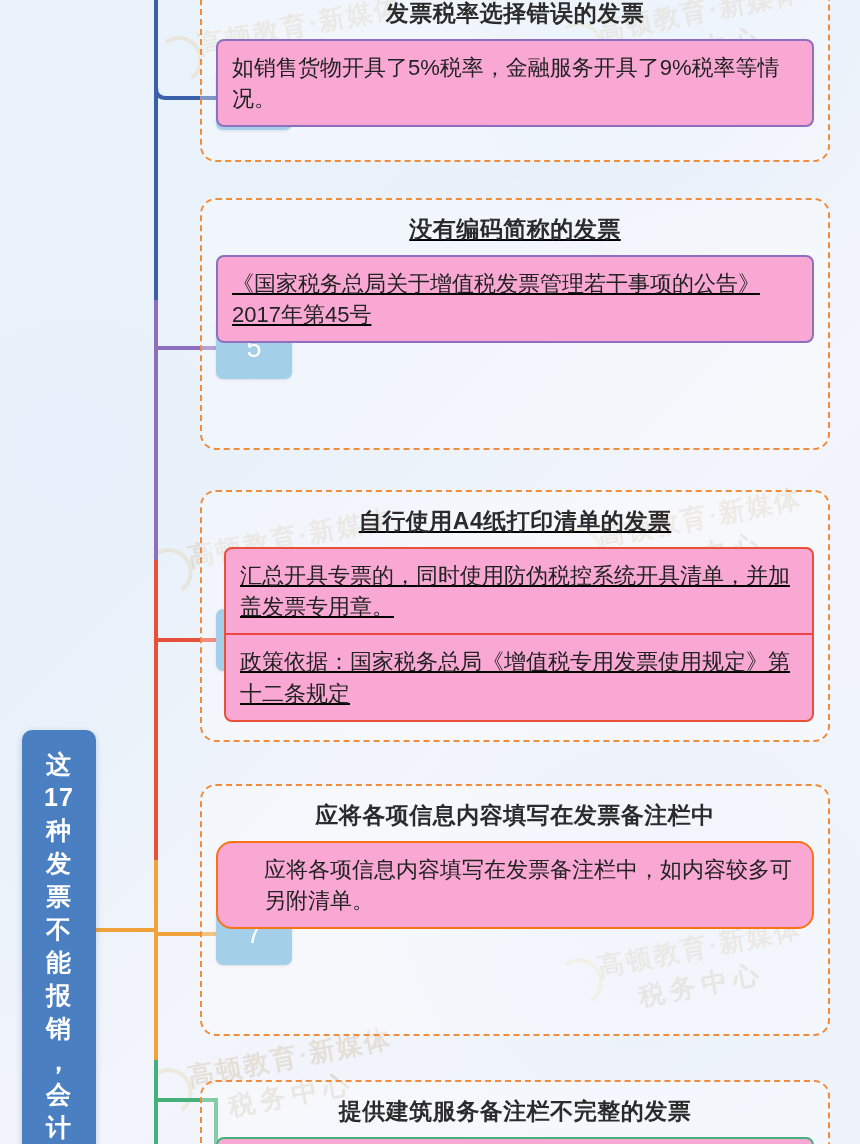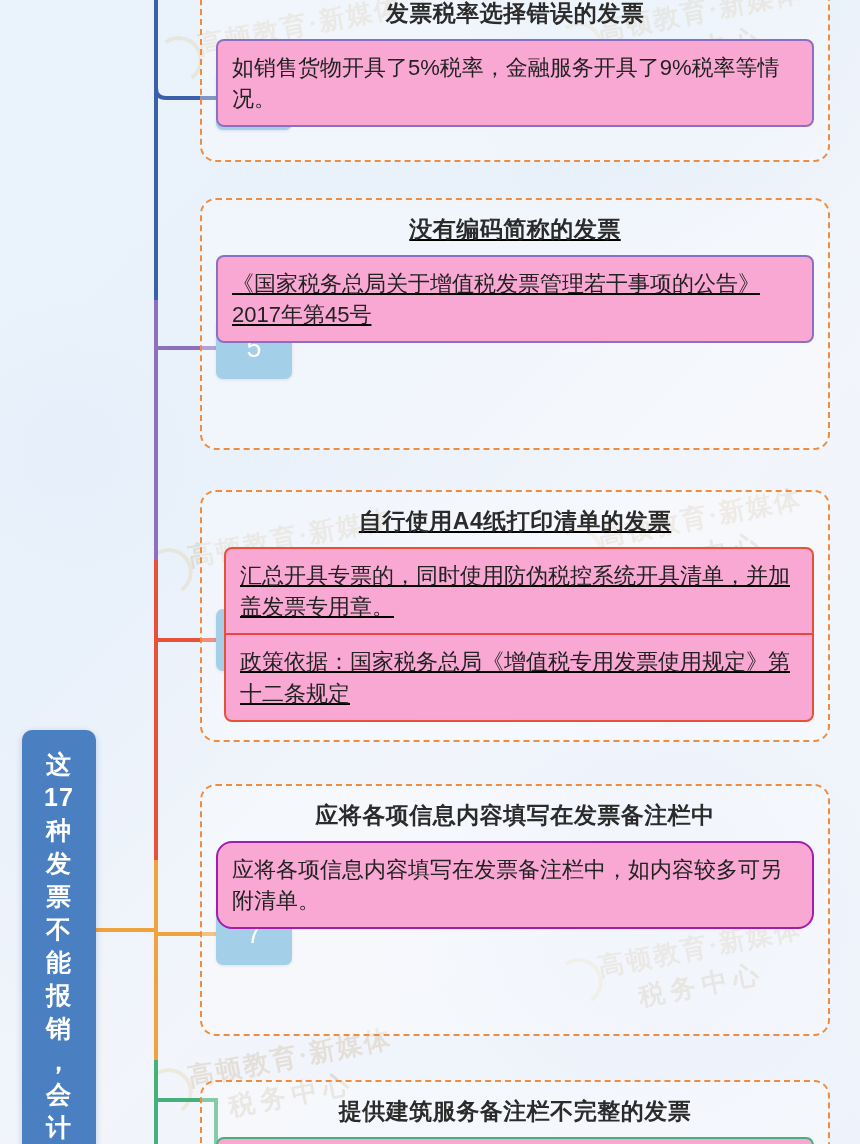--- a/index.html
+++ b/index.html
@@ -163,21 +163,21 @@
     <div class="row">汇总开具专票的，同时使用防伪税控系统开具清单，并加盖发票专用章。</div>
     <div class="row">政策依据：国家税务总局《增值税专用发票使用规定》第十二条规定</div>
   </div>
 </div>
 
 <div class="badge" style="left:216px;top:903px;">
   <span>7</span>
 </div>
 <div class="card" style="left:200px;top:784px;width:630px;height:252px;">
   <div class="title">应将各项信息内容填写在发票备注栏中</div>
-  <div class="body acc-orange" style="border:2px solid #a21caf;border-radius:16px;">
+  <div class="body acc-orange" style="border:2px solid #f97316;border-radius:16px;padding-left:32px;">
     <div class="row">应将各项信息内容填写在发票备注栏中，如内容较多可另附清单。</div>
   </div>
 </div>
 
 <div class="card clip-bottom" style="left:200px;top:1080px;width:630px;height:110px;">
   <div class="title">提供建筑服务备注栏不完整的发票</div>
   <div class="body acc-green" style="border:2px solid #46b07a;border-radius:8px;height:20px;"></div>
 </div>
 
 </body></html>

